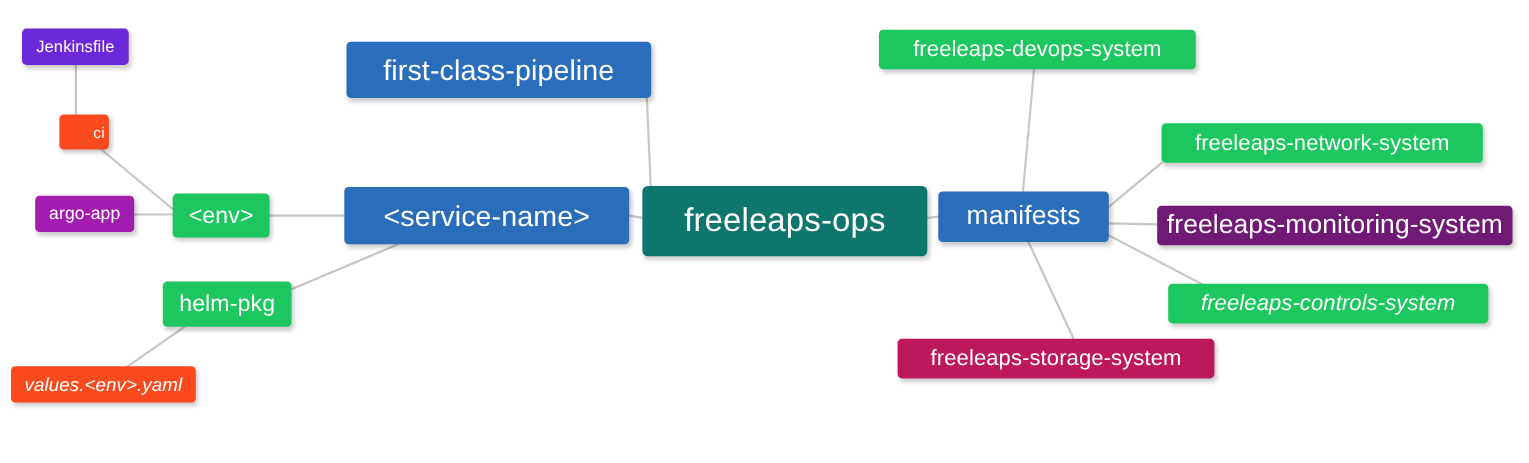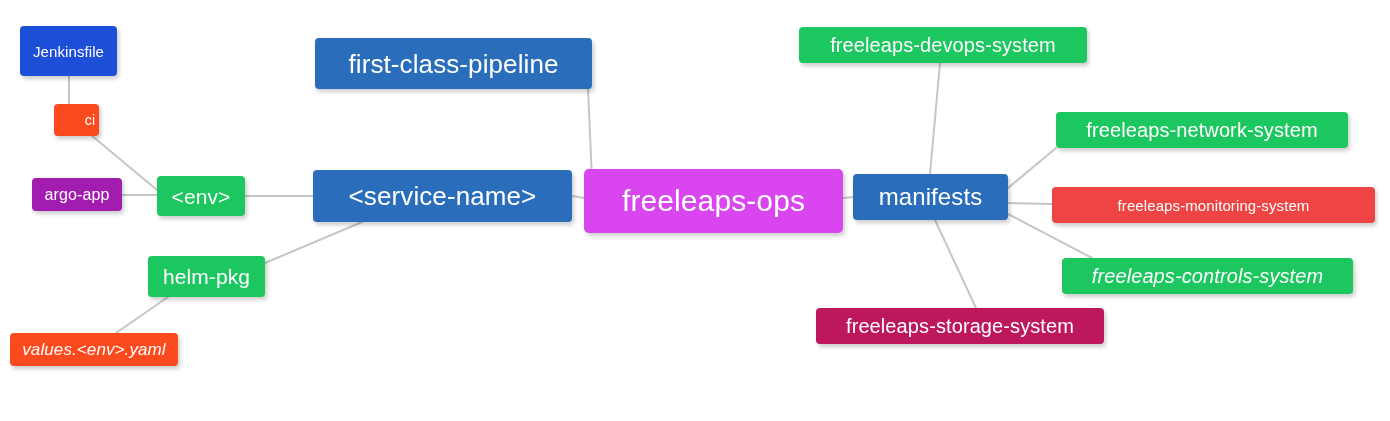--- a/index.html
+++ b/index.html
@@ -60,29 +60,29 @@
       <line x1="157" y1="195" x2="122" y2="195" stroke="#c6c6c6" stroke-width="2" stroke-linecap="round"></line>
       <line x1="69" y1="104" x2="69" y2="59" stroke="#c6c6c6" stroke-width="2" stroke-linecap="round"></line>
       <line x1="168" y1="297" x2="116" y2="333" stroke="#c6c6c6" stroke-width="2" stroke-linecap="round"></line>
       <line x1="930" y1="174" x2="940" y2="63" stroke="#c6c6c6" stroke-width="2" stroke-linecap="round"></line>
       <line x1="1008" y1="188" x2="1056" y2="148" stroke="#c6c6c6" stroke-width="2" stroke-linecap="round"></line>
       <line x1="1008" y1="203" x2="1052" y2="204" stroke="#c6c6c6" stroke-width="2" stroke-linecap="round"></line>
       <line x1="1008" y1="214" x2="1092" y2="258" stroke="#c6c6c6" stroke-width="2" stroke-linecap="round"></line>
       <line x1="935" y1="220" x2="976" y2="308" stroke="#c6c6c6" stroke-width="2" stroke-linecap="round"></line>
     </svg>
   <div id="node-layer">
-      <div class="mm-node lvl-root" style="left: 584px; top: 169px; width: 259px; height: 64px; background: #d946ef; font-size: 30px;">freeleaps-ops</div>
+      <div class="mm-node lvl-root" style="left: 584px; top: 169px; width: 259px; height: 64px; background: #0f766e; font-size: 30px;">freeleaps-ops</div>
       <div class="mm-node lvl-branch" style="left: 315px; top: 38px; width: 277px; height: 51px; background: rgb(42, 110, 187); font-size: 26px;">first-class-pipeline</div>
       <div class="mm-node lvl-branch" style="left: 313px; top: 170px; width: 259px; height: 52px; background: rgb(42, 110, 187); font-size: 26px;">&lt;service-name&gt;</div>
       <div class="mm-node lvl-branch" style="left: 853px; top: 174px; width: 155px; height: 46px; background: rgb(42, 110, 187); font-size: 24px;">manifests</div>
       <div class="mm-node lvl-leaf" style="left: 157px; top: 176px; width: 88px; height: 40px; background: rgb(27, 199, 94); font-size: 21px;">&lt;env&gt;</div>
       <div class="mm-node lvl-leaf" style="left: 148px; top: 256px; width: 117px; height: 41px; background: rgb(27, 199, 94); font-size: 21px;">helm-pkg</div>
       <div class="mm-node lvl-leaf" style="left: 54px; top: 104px; width: 31px; height: 32px; background: rgb(251, 74, 30); font-size: 14px; padding-left: 36px;">ci</div>
-      <div class="mm-node lvl-leaf" style="left: 20px; top: 26px; width: 97px; height: 50px; background: #1d4ed8; font-size: 15px;">Jenkinsfile</div>
+      <div class="mm-node lvl-leaf" style="left: 20px; top: 26px; width: 97px; height: 33px; background: #6d28d9; font-size: 15px;">Jenkinsfile</div>
       <div class="mm-node lvl-leaf" style="left: 32px; top: 178px; width: 90px; height: 33px; background: #a21caf; font-size: 16px;">argo-app</div>
       <div class="mm-node lvl-leaf" style="left: 10px; top: 333px; width: 168px; height: 33px; background: rgb(251, 74, 30); font-size: 17px; font-style: italic;">values.&lt;env&gt;.yaml</div>
       <div class="mm-node lvl-leaf" style="left: 799px; top: 27px; width: 288px; height: 36px; background: rgb(27, 199, 94); font-size: 20px;">freeleaps-devops-system</div>
       <div class="mm-node lvl-leaf" style="left: 1056px; top: 112px; width: 292px; height: 36px; background: rgb(27, 199, 94); font-size: 20px;">freeleaps-network-system</div>
-      <div class="mm-node lvl-leaf" style="left: 1052px; top: 187px; width: 323px; height: 36px; background: #ef4444; font-size: 15px;">freeleaps-monitoring-system</div>
+      <div class="mm-node lvl-leaf" style="left: 1052px; top: 187px; width: 323px; height: 36px; background: #701a75; font-size: 24px;">freeleaps-monitoring-system</div>
       <div class="mm-node lvl-leaf" style="left: 1062px; top: 258px; width: 291px; height: 36px; background: rgb(27, 199, 94); font-size: 20px; font-style: italic;">freeleaps-controls-system</div>
       <div class="mm-node lvl-leaf" style="left: 816px; top: 308px; width: 288px; height: 36px; background: #be185d; font-size: 20px;">freeleaps-storage-system</div>
     </div>
 </div>
 
 </body></html>

